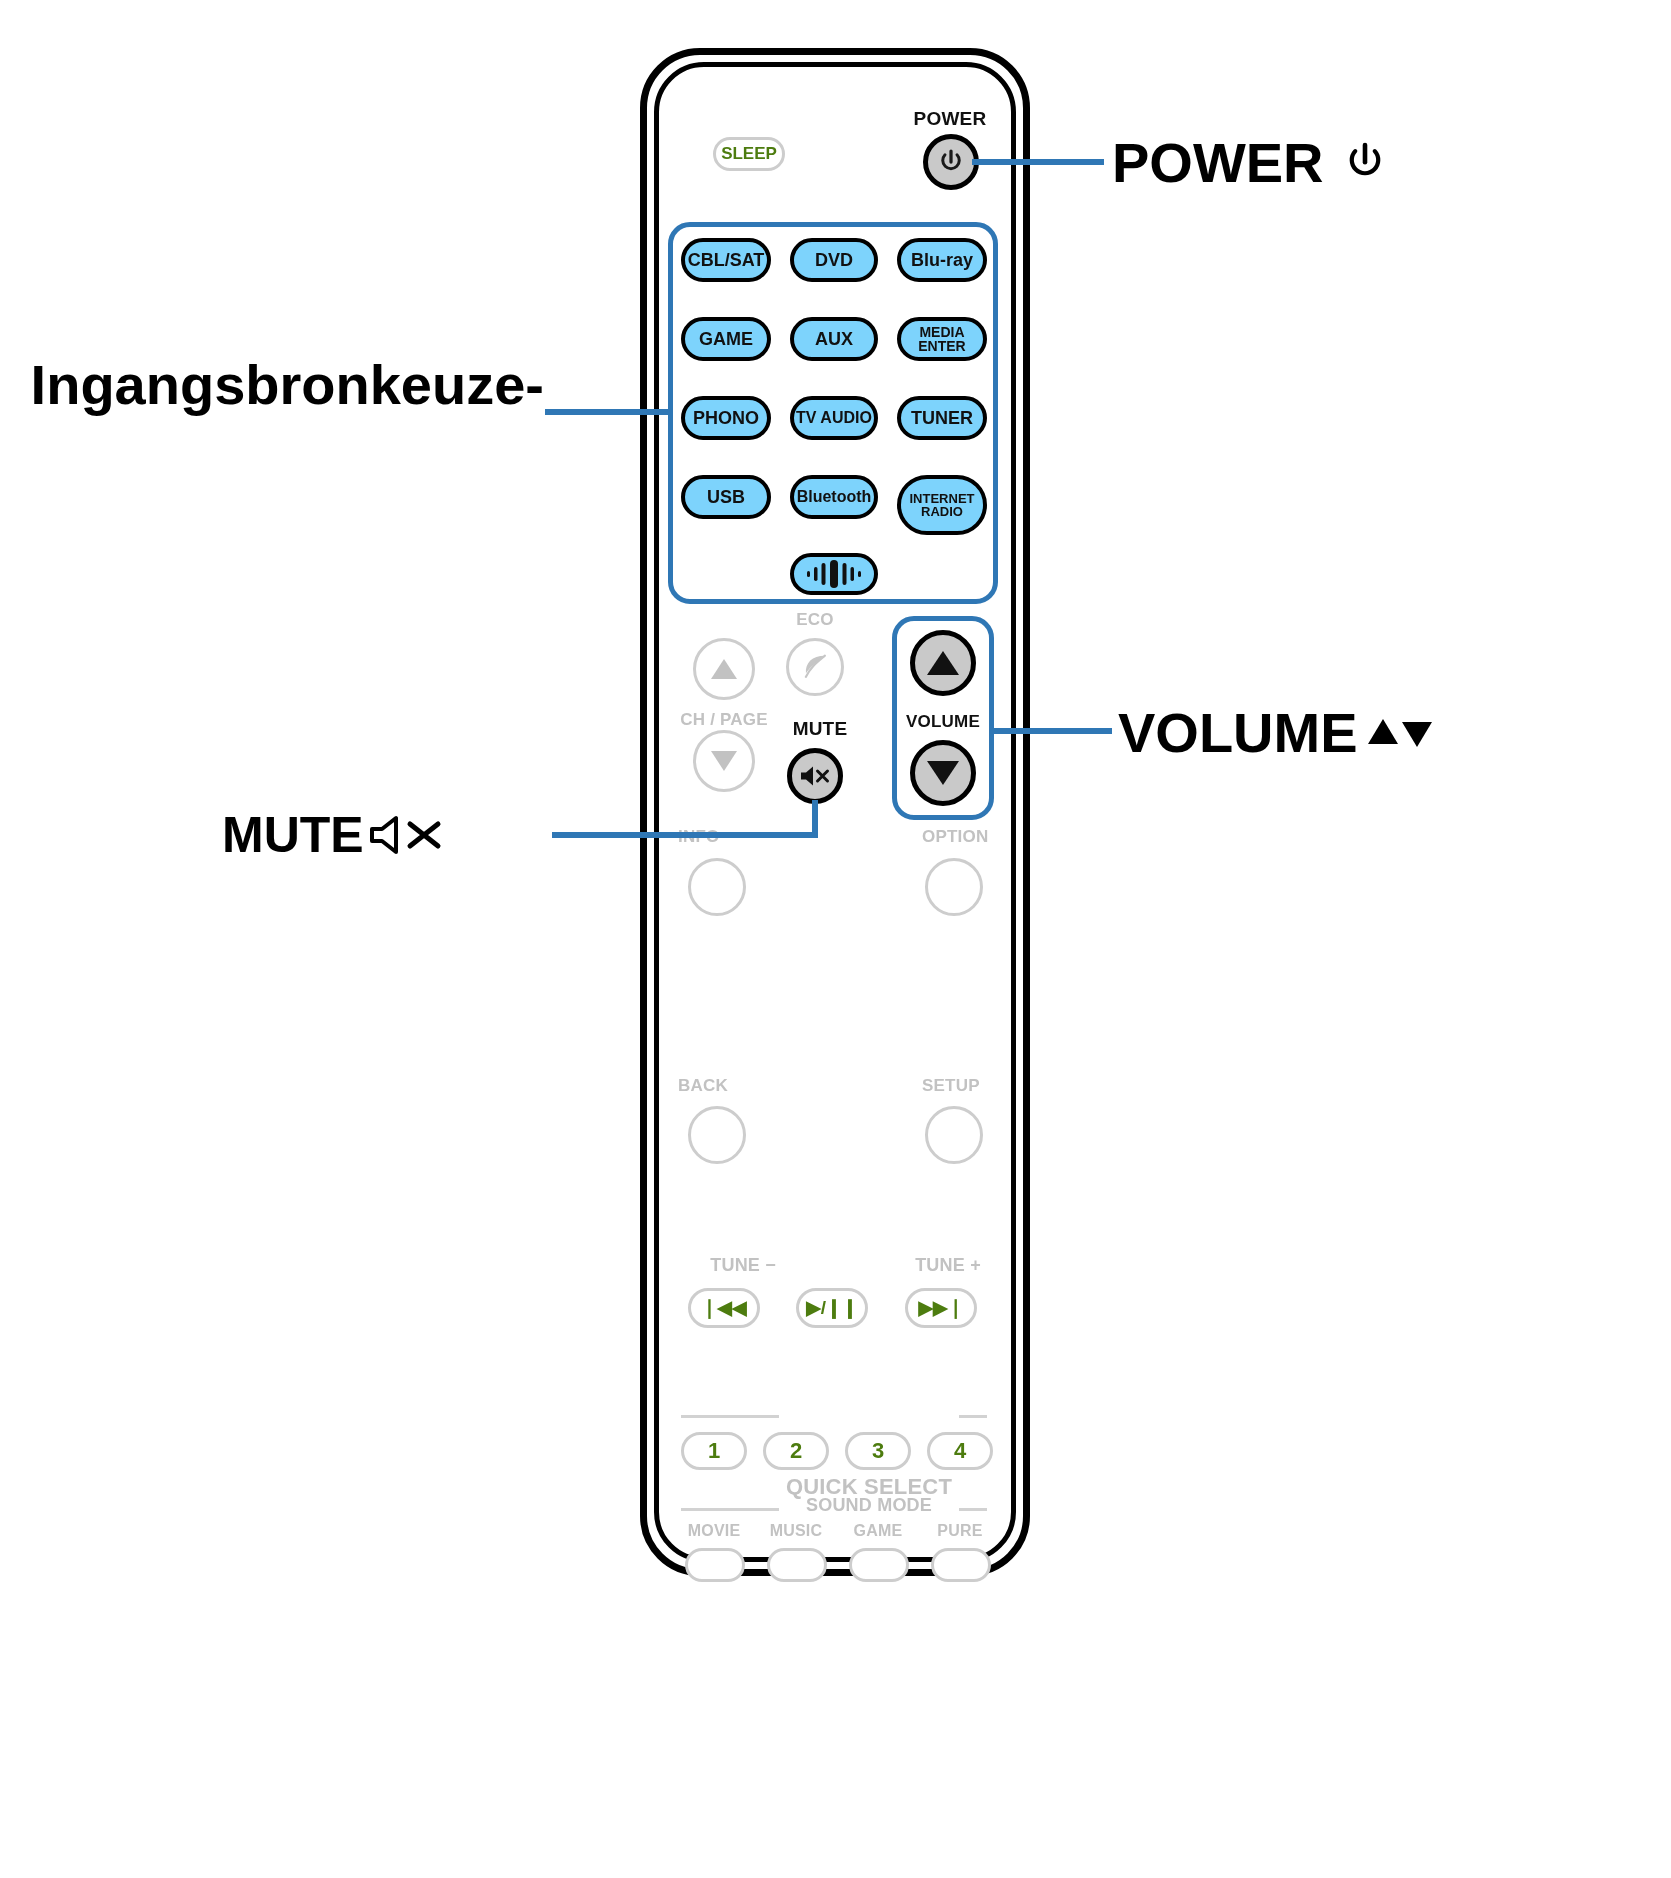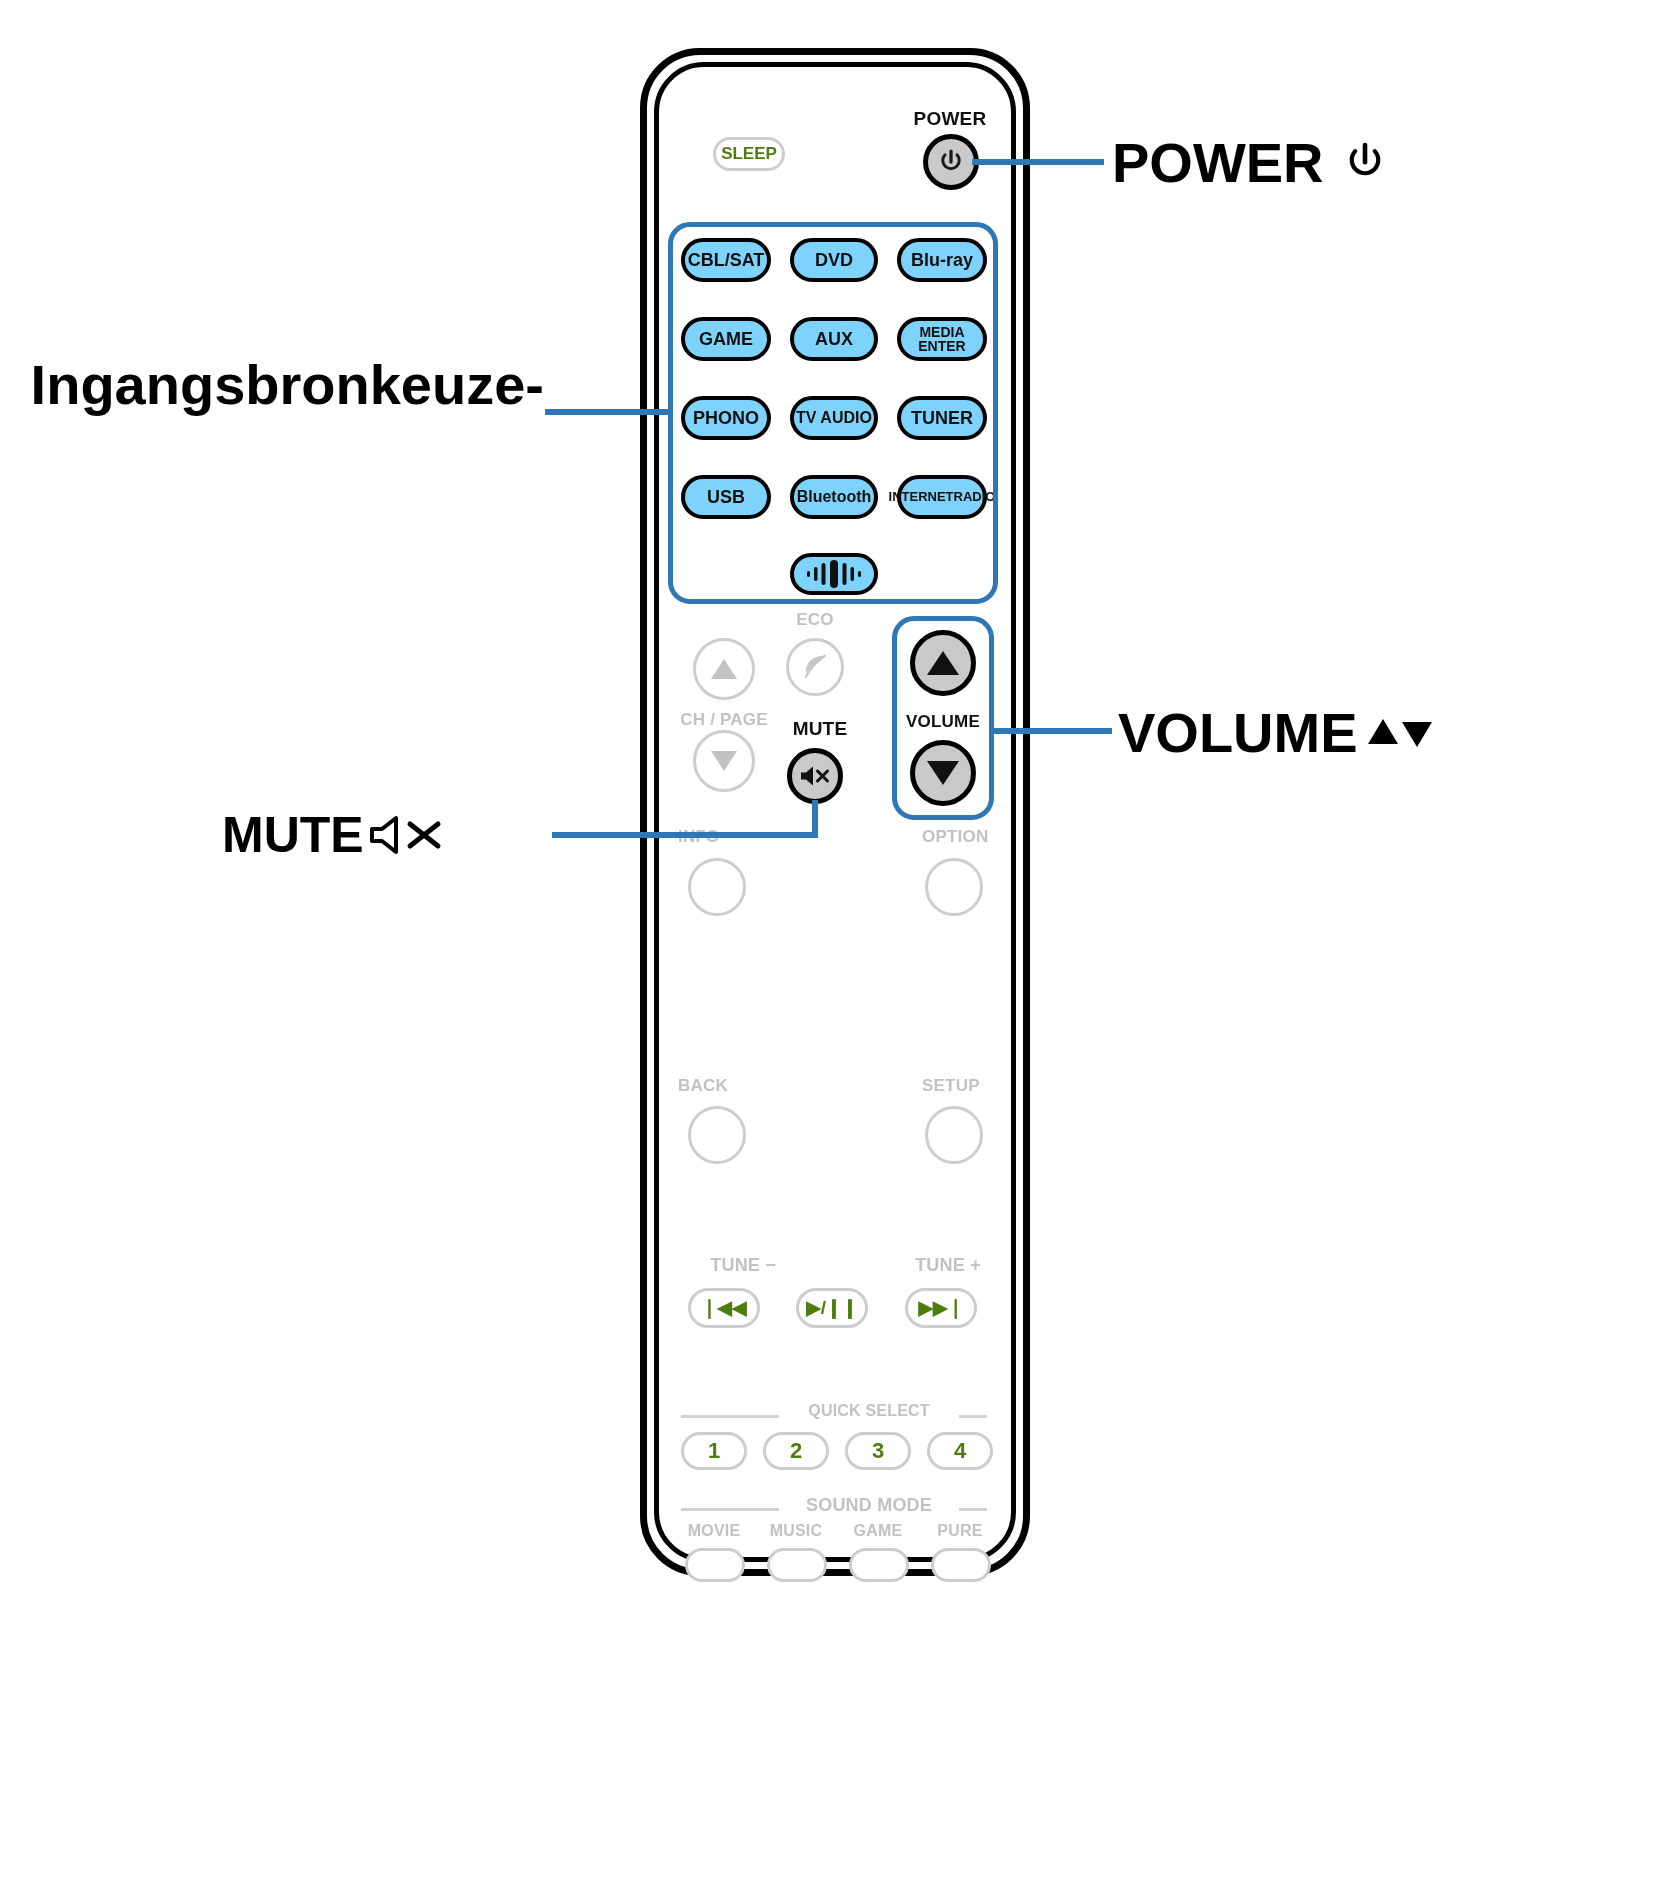--- a/index.html
+++ b/index.html
@@ -134,21 +134,21 @@
   <div class="key pill-dark" style="left:897px;top:396px;width:90px;height:44px;font-size:18px;">
     <span>TUNER</span>
   </div>
 
   <div class="key pill-dark" style="left:681px;top:475px;width:90px;height:44px;font-size:18px;">
     <span>USB</span>
   </div>
   <div class="key pill-dark" style="left:790px;top:475px;width:88px;height:44px;font-size:16px;">
     <span>Bluetooth</span>
   </div>
-  <div class="key pill-dark" style="left:897px;top:475px;width:90px;height:44px;font-size:13px;flex-direction:row;">
+  <div class="key pill-dark" style="left:897px;top:475px;width:90px;height:60px;font-size:13px;flex-direction:column;">
     <span>INTERNET</span>
     <span>RADIO</span>
   </div>
 
   <div class="key pill-dark" style="left:790px;top:553px;width:88px;height:42px;">
     <svg width="58" height="30" viewBox="0 0 58 30">
       <rect x="2" y="12" width="3" height="6" rx="1.5" fill="#111"></rect>
       <rect x="9" y="8" width="3.5" height="14" rx="1.7" fill="#111"></rect>
       <rect x="16.5" y="4" width="4" height="22" rx="2" fill="#111"></rect>
       <rect x="25" y="1" width="8" height="28" rx="4" fill="#111"></rect>
@@ -230,21 +230,21 @@
     <span>❘◀◀</span>
   </div>
   <div class="key ghost" style="left:796px;top:1288px;width:72px;height:40px;font-size:19px;">
     <span>▶/❙❙</span>
   </div>
   <div class="key ghost" style="left:905px;top:1288px;width:72px;height:40px;font-size:19px;">
     <span>▶▶❘</span>
   </div>
 
   <div class="sep" style="left:681px;top:1415px;width:98px;"></div>
-  <div class="lbl" style="left:784px;top:1402px;width:170px;font-size:16px;">
+  <div class="lbl" style="left:784px;top:1474px;width:170px;font-size:22px;">
     <span>QUICK SELECT</span>
   </div>
   <div class="sep" style="left:959px;top:1415px;width:28px;"></div>
 
   <div class="key ghost" style="left:681px;top:1432px;width:66px;height:38px;font-size:22px;">
     <span>1</span>
   </div>
   <div class="key ghost" style="left:763px;top:1432px;width:66px;height:38px;font-size:22px;">
     <span>2</span>
   </div>

